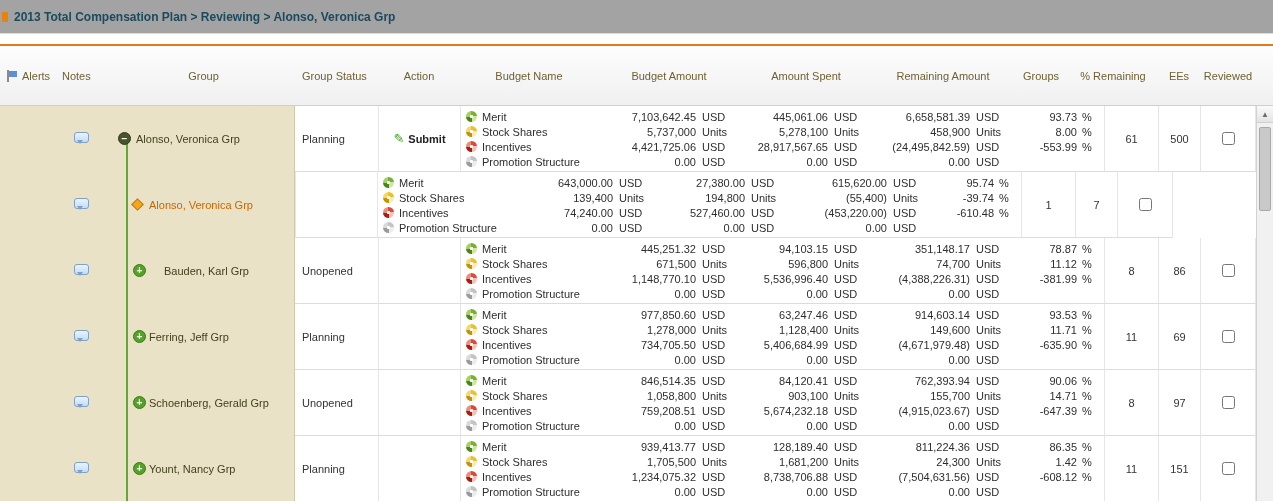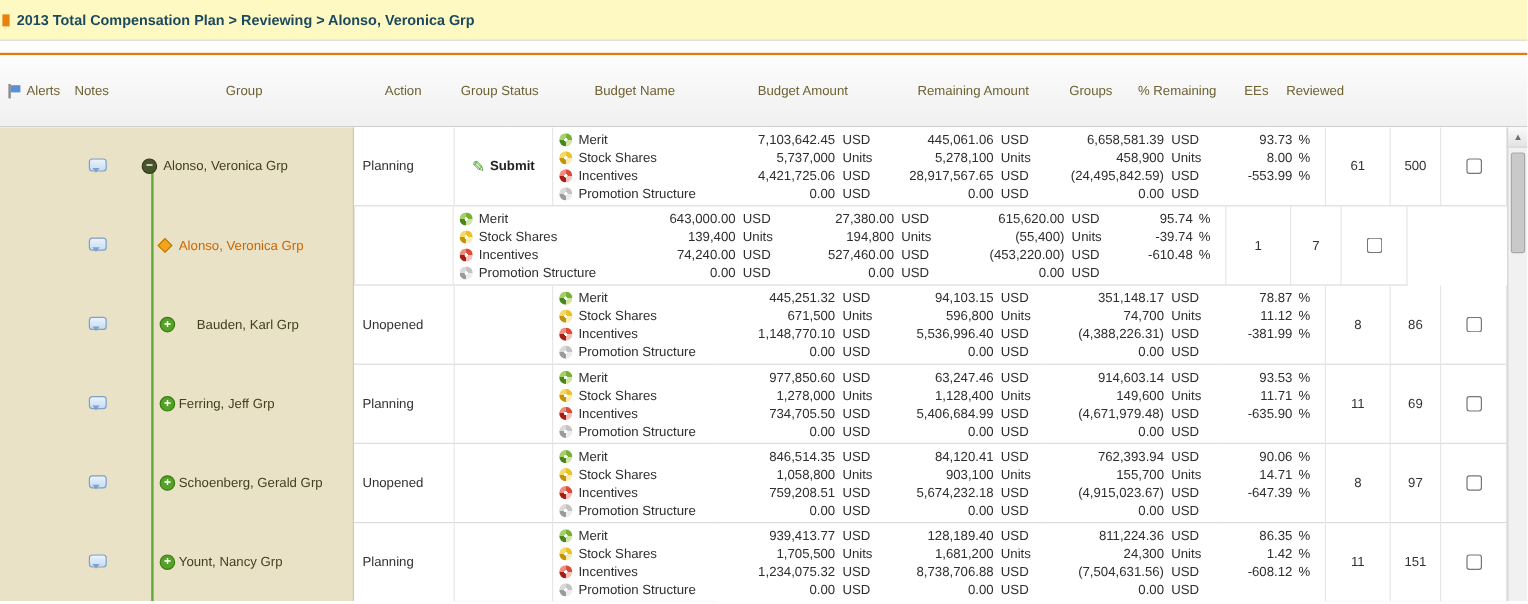--- a/index.html
+++ b/index.html
@@ -1,21 +1,21 @@
 <!DOCTYPE html>
 <html><head>
 <meta charset="utf-8">
 <style>
   * { margin:0; padding:0; box-sizing:border-box; }
   html,body { width:1273px; height:503px; overflow:hidden; background:#fff;
               font-family:"Liberation Sans", sans-serif; }
   .app { position:relative; width:1273px; height:503px; font-size:11px; color:#333; }
 
   
-  .topbar { height:34px; display:flex; align-items:center; border-bottom:1px solid #dcdcdc; background:#fef9c3; position:relative; }
+  .topbar { height:34px; display:flex; align-items:center; border-bottom:1px solid #dcdcdc; background:#a3a3a3; position:relative; }
   .orange-dot { position:absolute; left:2px; top:12px; width:6px; height:10px; background:#e8820a; }
   .crumb { margin-left:14px; font-size:12px; font-weight:bold; color:#1b4a5e; }
   .gap { height:10px; background:#fff; }
   .orange-rule { height:2px; background:#e07b17; }
 
   
   .c-tree{width:295px}.c-status{width:83px}.c-action{width:82px}.c-name{width:138px}
   .c-amount{width:142px}.c-spent{width:132px}.c-rem{width:142px}.c-pct{width:90px}
   .c-groups{width:54px}.c-ees{width:42px}.c-rev{width:56px}.c-fill{flex:1}
 
@@ -101,24 +101,25 @@
 
   <div class="header-row">
     <div class="h-tree">
       <span class="h-alerts">
         <span class="alerts-ico"></span>
         <span>Alerts</span>
       </span>
       <span class="h-notes">Notes</span>
       <span class="h-group">Group</span>
     </div>
+    <div class="h left c-status">Group Status</div>
     <div class="h c-action">Action</div>
-    <div class="h left c-status">Group Status</div>
     <div class="h c-name">Budget Name</div>
     <div class="h c-amount">Budget Amount</div>
+    <div class="h c-spent">Amount Spent</div>
     <div class="h c-rem">Remaining Amount</div>
     <div class="h c-groups">Groups</div>
     <div class="h c-pct">% Remaining</div>
     <div class="h c-ees">EEs</div>
     <div class="h c-rev">Reviewed</div>
     <div class="c-fill"></div>
   </div>
 
   <div class="body">
     <div class="beige"></div>

